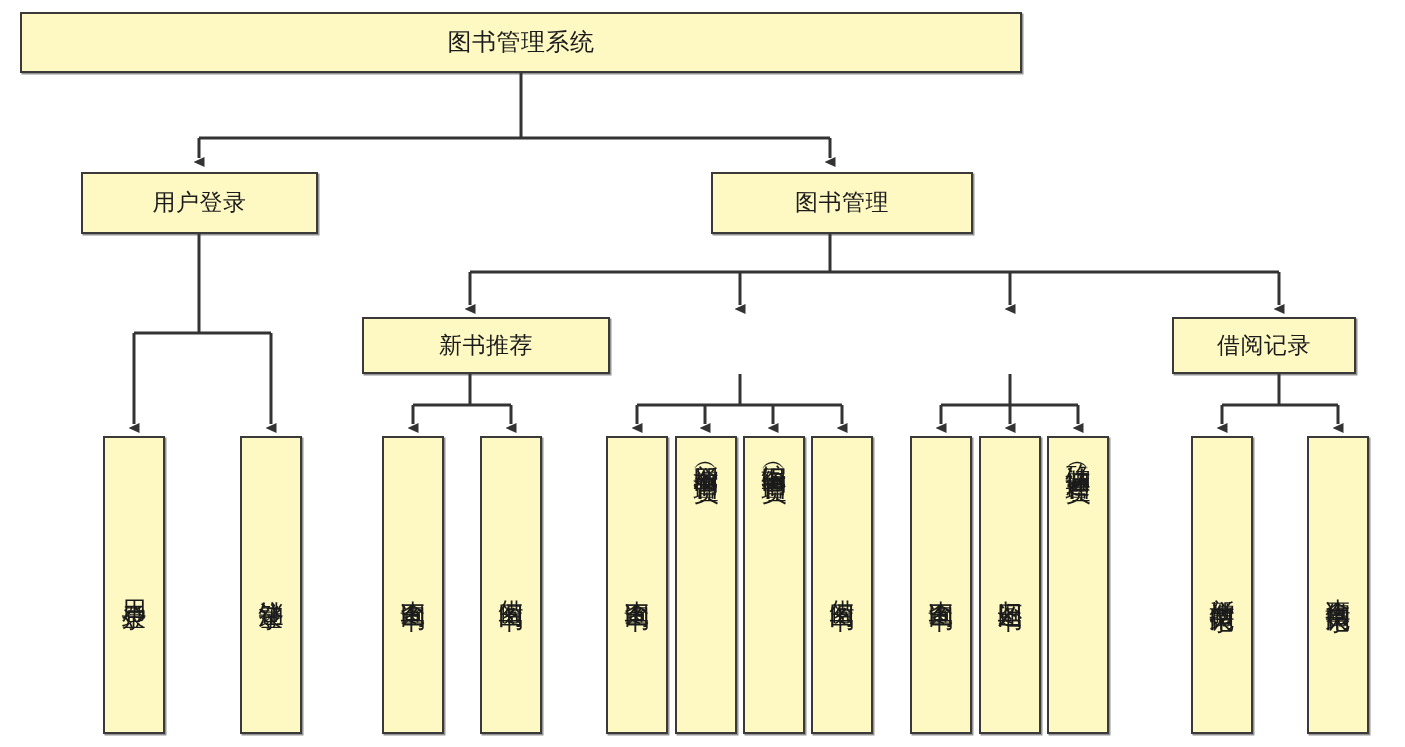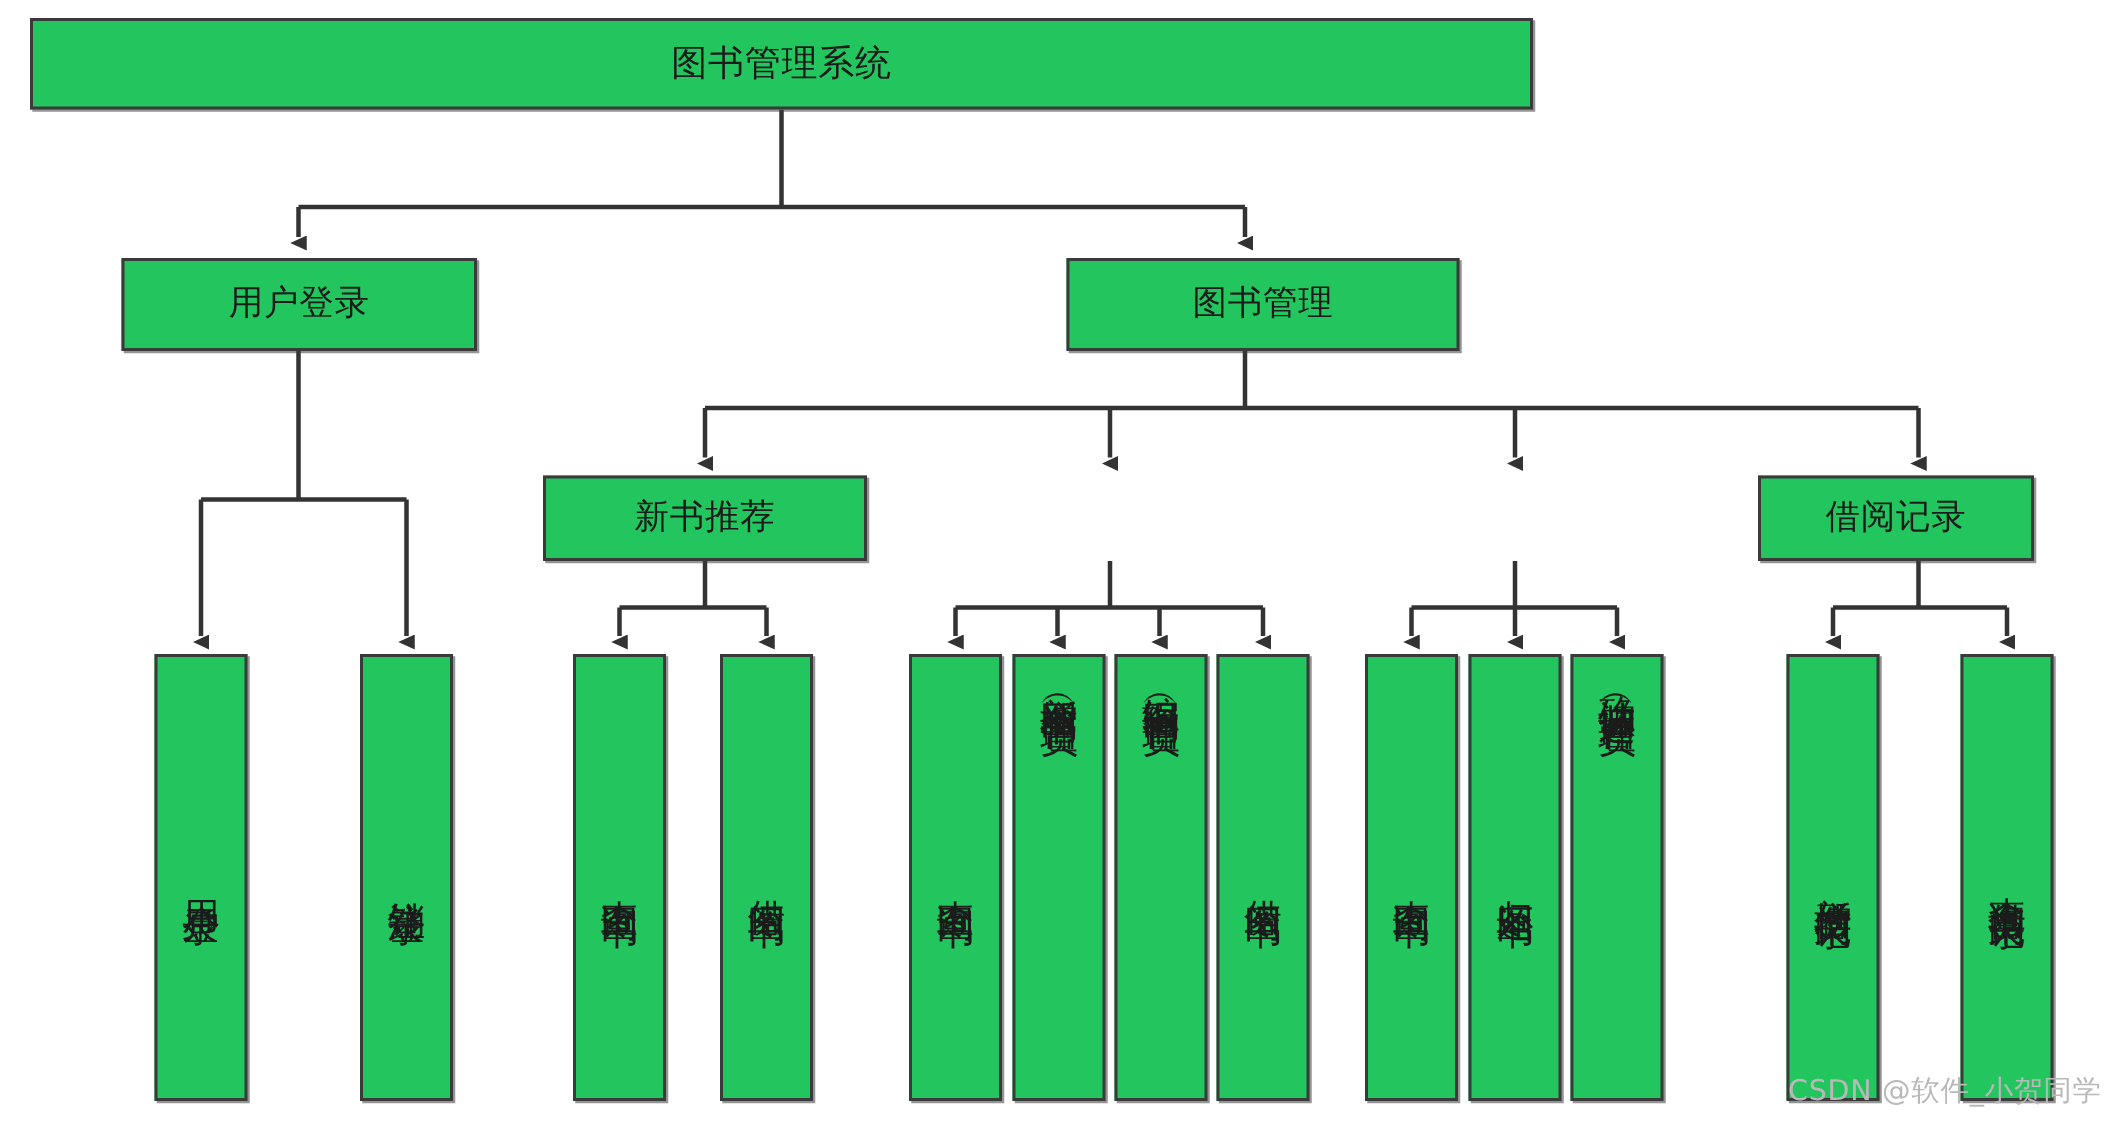--- a/index.html
+++ b/index.html
@@ -22,21 +22,21 @@
     position: absolute;
     left: 0;
     top: 0;
     width: 1405px;
     height: 747px;
     pointer-events: none;
   }
   .node {
     position: absolute;
     box-sizing: border-box;
-    background: #22c55e;
+    background: #fef9c3;
     border: 2px solid #3a3a3a;
     box-shadow: 1.5px 1.5px 0 0 rgba(60,60,60,0.55);
     display: flex;
     align-items: center;
     justify-content: center;
     color: #1b1b1b;
   }
   .node .lbl {
     display: block;
     text-align: center;
@@ -138,21 +138,21 @@
     <span class="lbl">图书管理系统</span>
   </div>
 
   <div class="node h" style="left:81px; top:172px; width:237px; height:62px;">
     <span class="lbl">用户登录</span>
   </div>
   <div class="node h" style="left:711px; top:172px; width:262px; height:62px;align-items:center;">
     <span class="lbl">图书管理</span>
   </div>
 
-  <div class="node h" style="left:362px; top:317px; width:216px; height:57px;">
+  <div class="node h" style="left:362px; top:317px; width:248px; height:57px;">
     <span class="lbl">新书推荐</span>
   </div>
   <div class="node h" style="left:1172px; top:317px; width:184px; height:57px;">
     <span class="lbl">借阅记录</span>
   </div>
 
   <div class="node v mid" style="left:103px; top:436px; width:62px; height:298px;">
     <span class="lbl">用户登录</span>
   </div>
   <div class="node v mid" style="left:240px; top:436px; width:62px; height:298px;">
@@ -189,15 +189,14 @@
     <span class="lbl">确认归还（管理员）</span>
   </div>
 
   <div class="node v mid" style="left:1191px; top:436px; width:62px; height:298px;">
     <span class="lbl">新增借阅记录</span>
   </div>
   <div class="node v mid" style="left:1307px; top:436px; width:62px; height:298px;">
     <span class="lbl">查询借阅记录</span>
   </div>
 
-  <div class="watermark" style="left:1192px; top:714px;">CSDN @软件_小贺同学</div>
 
 </div>
 
 </body></html>

